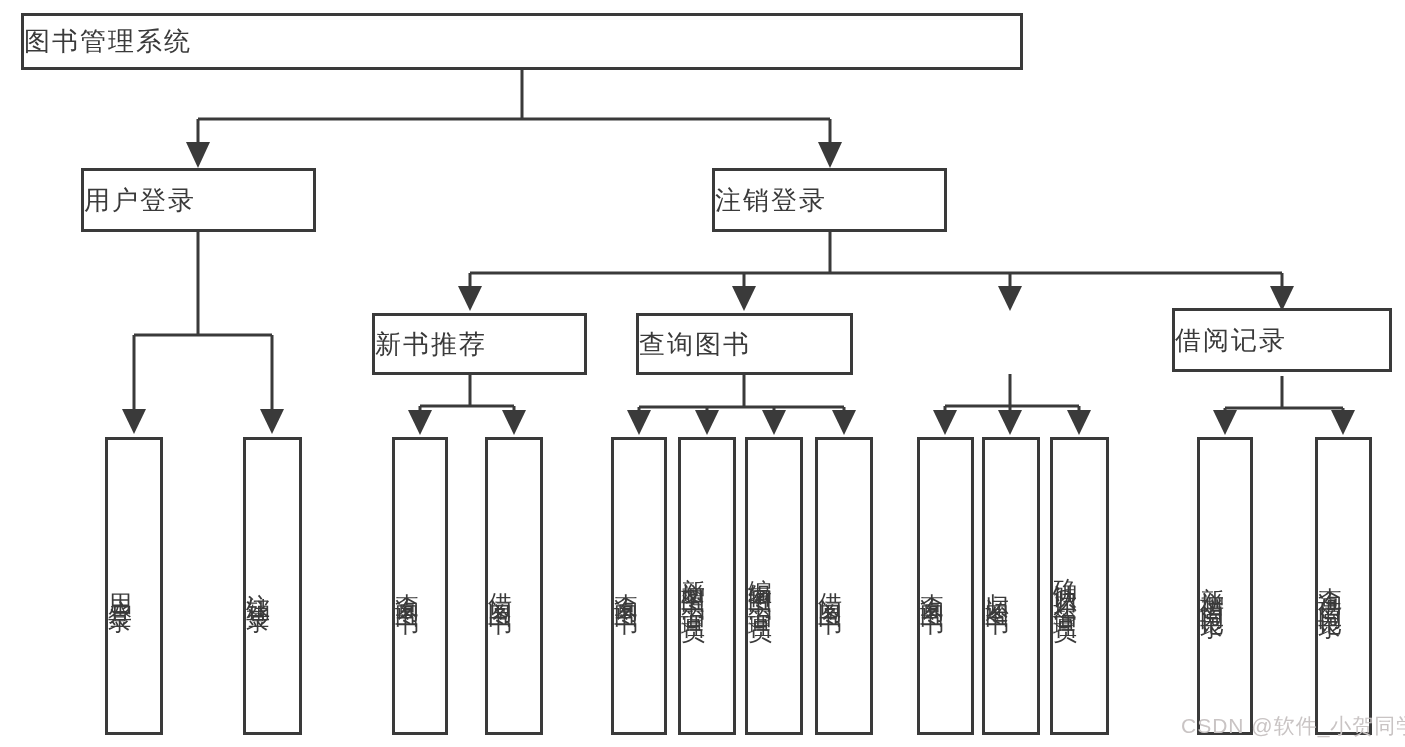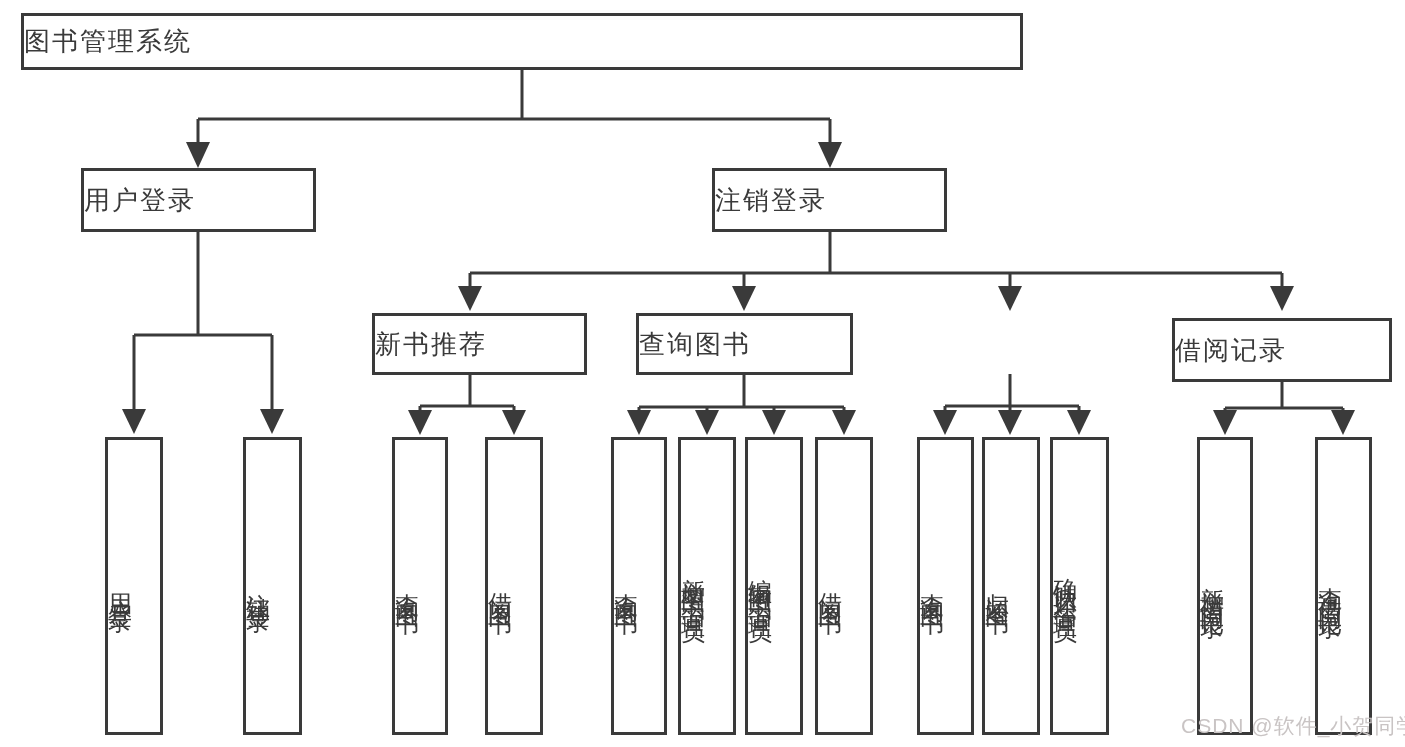--- a/index.html
+++ b/index.html
@@ -112,21 +112,21 @@
   <div class="box" style="left:712px; top:168px; width:235px; height:64px">
     <span class="lbl">注销登录</span>
   </div>
 
   <div class="box" style="left:372px; top:313px; width:215px; height:62px">
     <span class="lbl">新书推荐</span>
   </div>
   <div class="box" style="left:636px; top:313px; width:217px; height:62px">
     <span class="lbl">查询图书</span>
   </div>
-  <div class="box" style="left:1172px; top:318px; width:220px; height:64px">
+  <div class="box" style="left:1172px; top:308px; width:220px; height:64px">
     <span class="lbl">借阅记录</span>
   </div>
 
   <div class="box leaf" style="left:105px; top:437px; width:58px; height:298px">
     <span class="lbl">用户登录</span>
   </div>
   <div class="box leaf" style="left:243px; top:437px; width:59px; height:298px">
     <span class="lbl">注销登录</span>
   </div>
 

